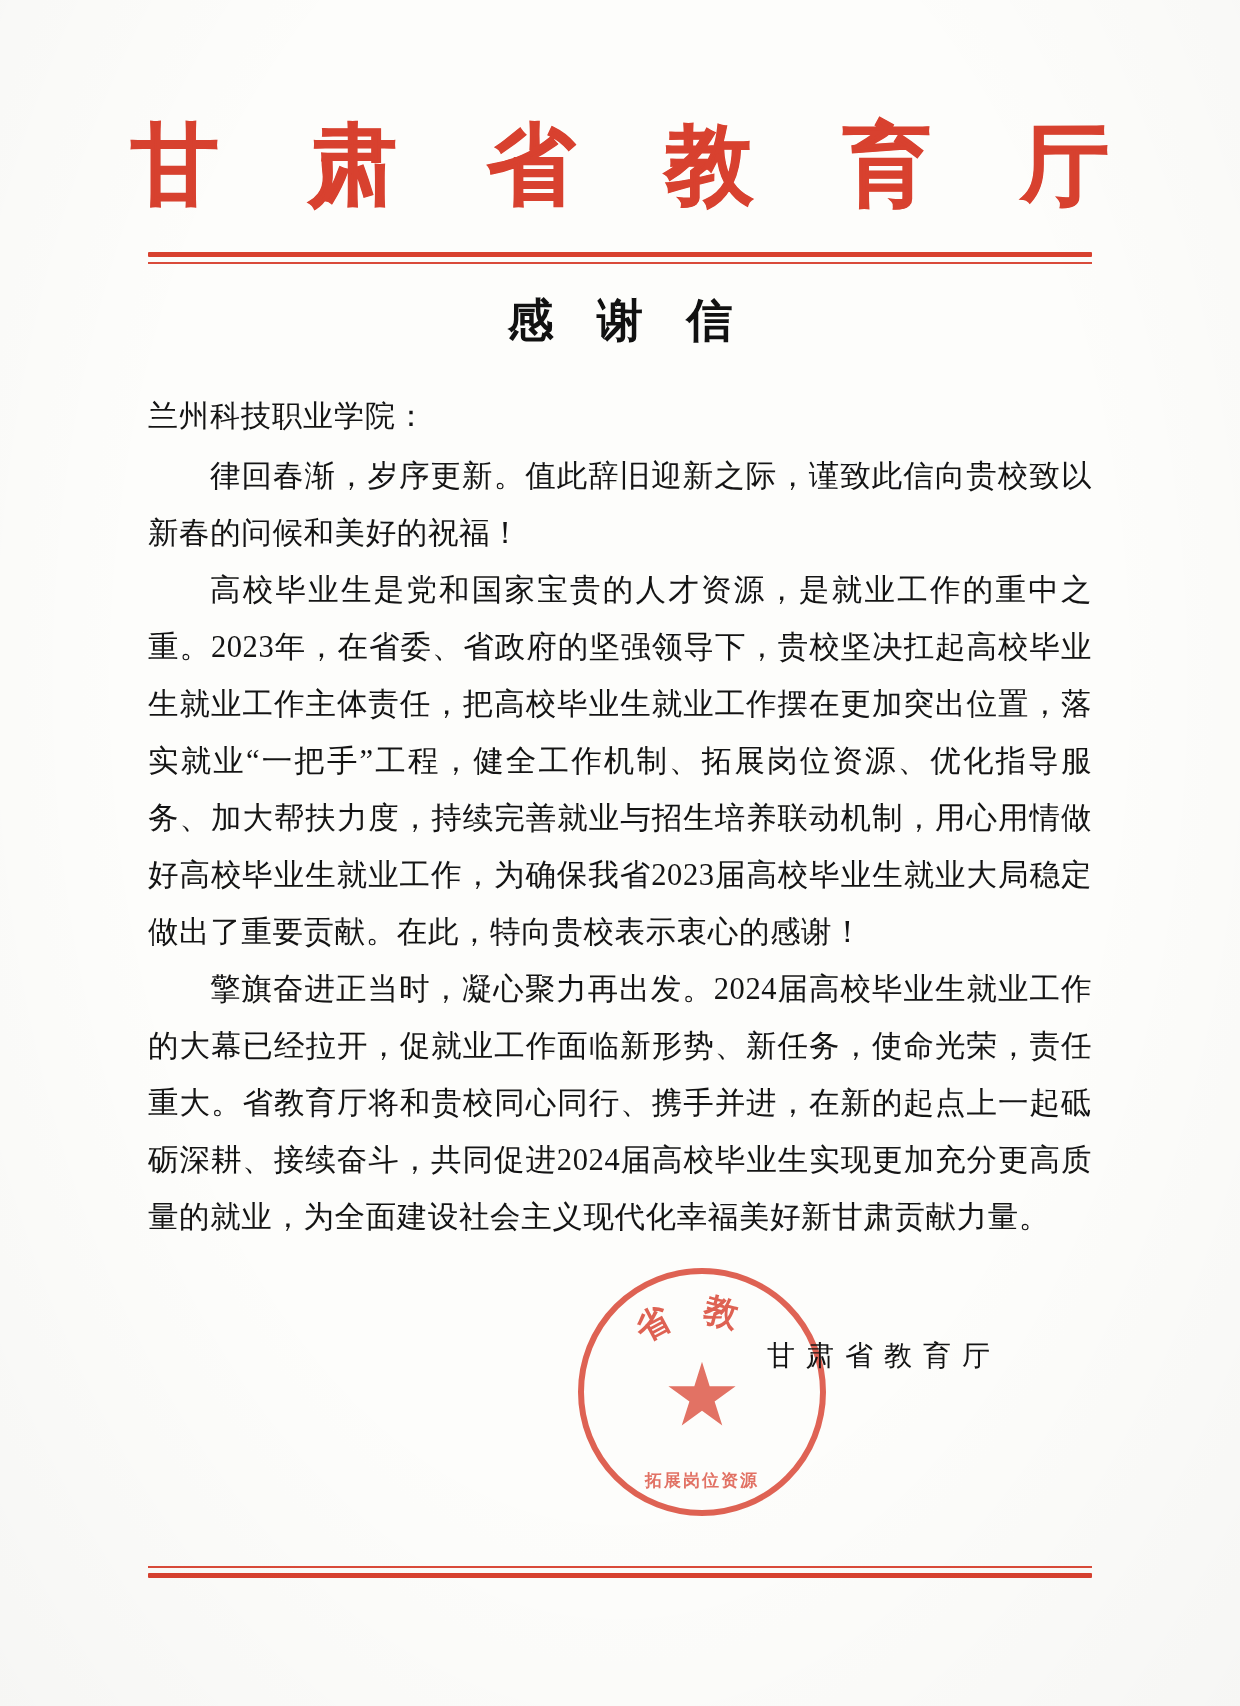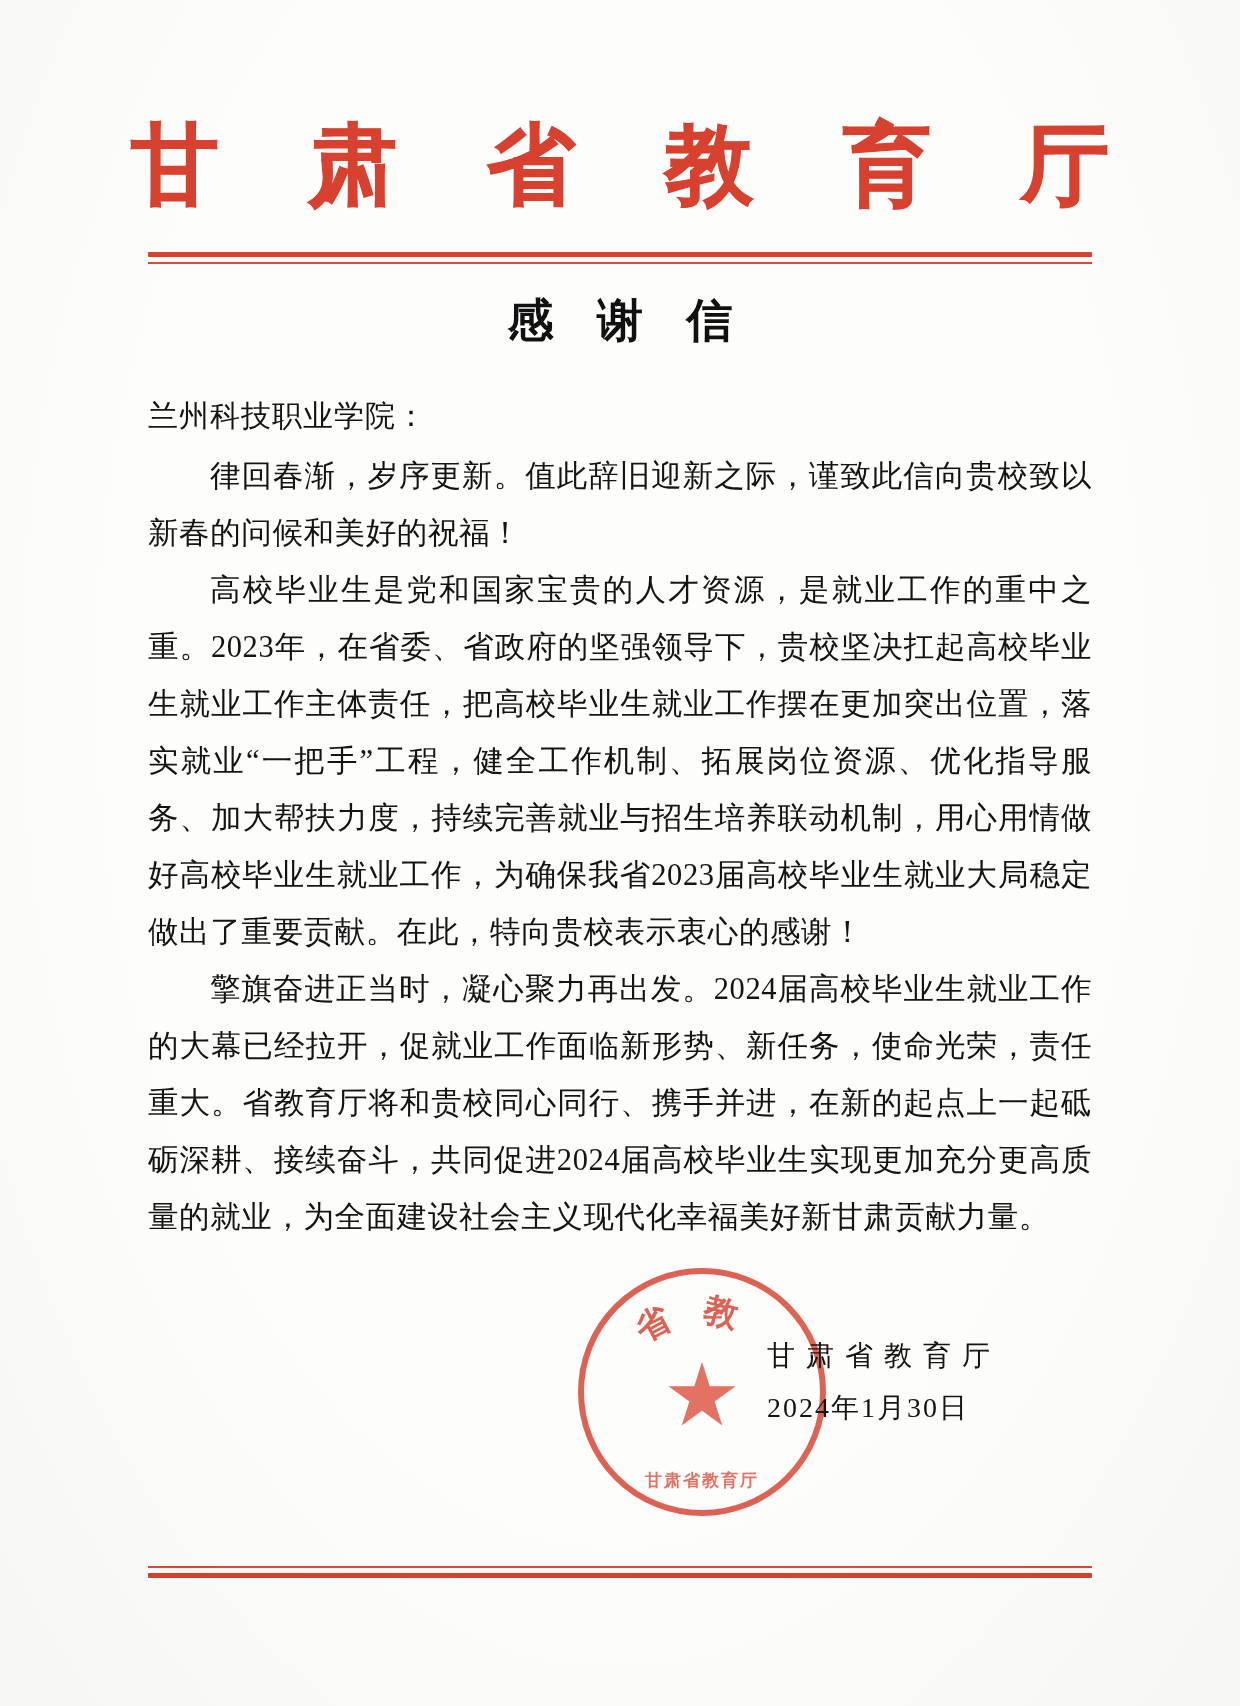--- a/index.html
+++ b/index.html
@@ -224,26 +224,25 @@
       <svg viewBox="0 0 236 236" width="236" height="236" aria-hidden="true">
         <defs>
           <path id="arcPath" d="M 34,132 A 84,84 0 0 1 202,132" fill="none"></path>
         </defs>
         <text font-family="Liberation Serif, serif" font-size="34" font-weight="bold" fill="#d8412f" letter-spacing="10">
           <textPath href="#arcPath" startOffset="26%">省  教</textPath>
         </text>
       </svg>
     </div>
     <div class="seal-star"></div>
-    <div class="seal-bottom-text">甘肃省教育厅</div>
+    <div class="seal-bottom-text">拓展岗位资源</div>
   </div>
 
   <div class="signature">
     <div>甘 肃 省 教 育 厅</div>
-    <div>2024年1月30日</div>
   </div>
 
   <div class="footer-rule-group">
     <div class="footer-rule-thin"></div>
     <div class="footer-rule-thick"></div>
   </div>
 
   <div class="paper-tint"></div>
 </div>
 

